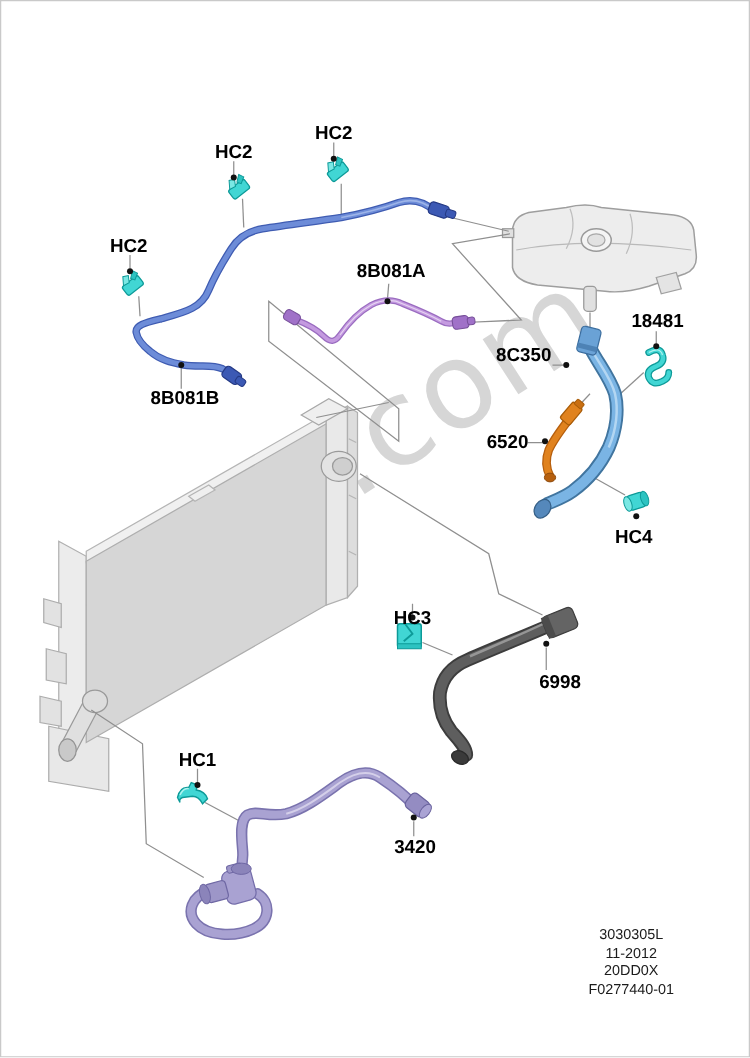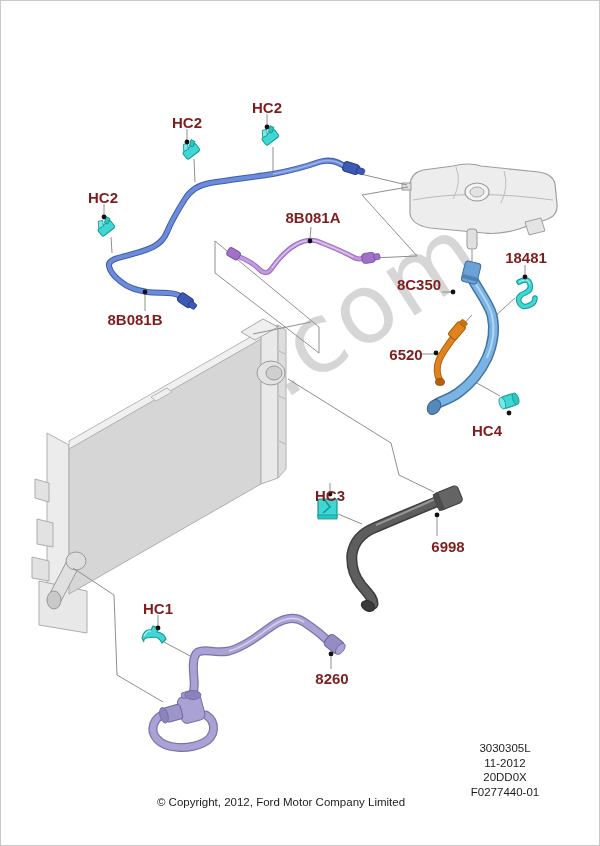--- a/index.html
+++ b/index.html
@@ -9,21 +9,21 @@
   }
   .scene{position:absolute;left:0;top:0;}
   .watermark{
     position:absolute;left:92px;top:442px;height:104px;line-height:104px;
     font-size:96px;color:#9e9e9e;opacity:.42;letter-spacing:2px;white-space:nowrap;
     transform:rotate(-33deg);transform-origin:left bottom;pointer-events:none;
     font-family:"DejaVu Sans",sans-serif;
   }
   .plabel{
     position:absolute;transform:translate(-50%,-50%);
-    color:#7f1d1d;font-weight:bold;font-size:15px;white-space:nowrap;cursor:pointer;
+    color:#000000;font-weight:bold;font-size:15px;white-space:nowrap;cursor:pointer;
   }
   .ref-block{
     position:absolute;left:404px;top:740px;width:200px;text-align:center;
     font-size:11.5px;color:#1c1c1c;line-height:14.6px;
   }
   .copyright{
     position:absolute;left:140px;top:795px;width:280px;text-align:center;
     font-size:11.5px;color:#1c1c1c;
   }
 </style>
@@ -256,31 +256,30 @@
       <circle cx="436" cy="514" r="2.4"></circle>
       <circle cx="157" cy="627" r="2.4"></circle>
       <circle cx="330" cy="653" r="2.4"></circle>
     </g>
   </svg>
 
   <div class="plabel" style="left:186px;top:121px">HC2</div>
   <div class="plabel" style="left:266px;top:106px">HC2</div>
   <div class="plabel" style="left:102px;top:196px">HC2</div>
   <div class="plabel" style="left:312px;top:216px">8B081A</div>
-  <div class="plabel" style="left:134px;top:318px">8B081B</div>
+  <div class="plabel" style="left:147px;top:318px">8B081B</div>
   <div class="plabel" style="left:525px;top:256px">18481</div>
   <div class="plabel" style="left:418px;top:283px">8C350</div>
   <div class="plabel" style="left:405px;top:353px">6520</div>
-  <div class="plabel" style="left:486px;top:429px">HC4</div>
+  <div class="plabel" style="left:506px;top:429px">HC4</div>
   <div class="plabel" style="left:329px;top:494px">HC3</div>
   <div class="plabel" style="left:447px;top:545px">6998</div>
   <div class="plabel" style="left:157px;top:607px">HC1</div>
-  <div class="plabel" style="left:331px;top:677px">8260</div>
+  <div class="plabel" style="left:331px;top:677px">3420</div>
 
   <div class="ref-block">
     <div>3030305L</div>
     <div>11-2012</div>
     <div>20DD0X</div>
     <div>F0277440-01</div>
   </div>
-  <div class="copyright">© Copyright, 2012, Ford Motor Company Limited</div>
 
 </div>
 
 </body></html>

